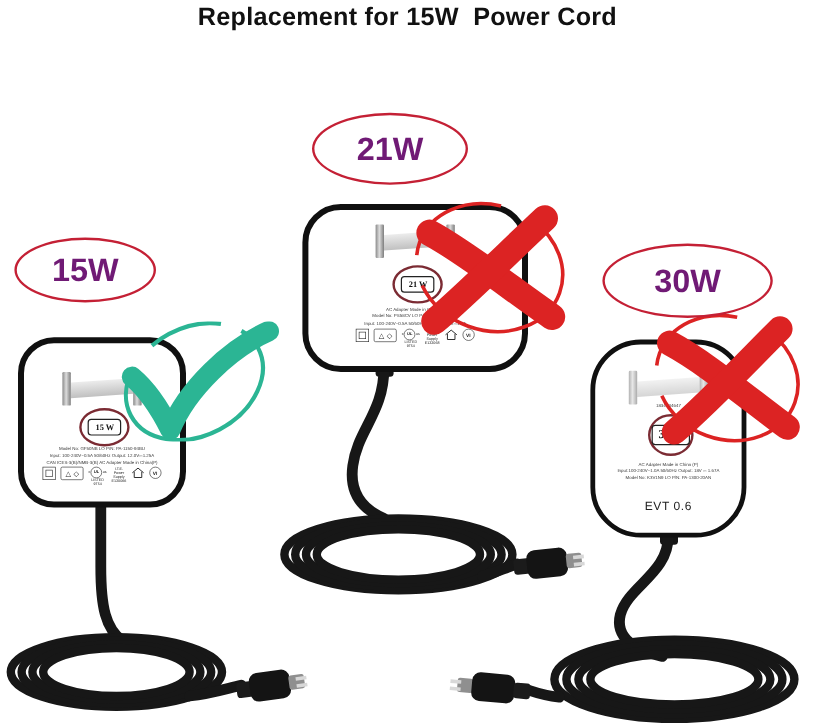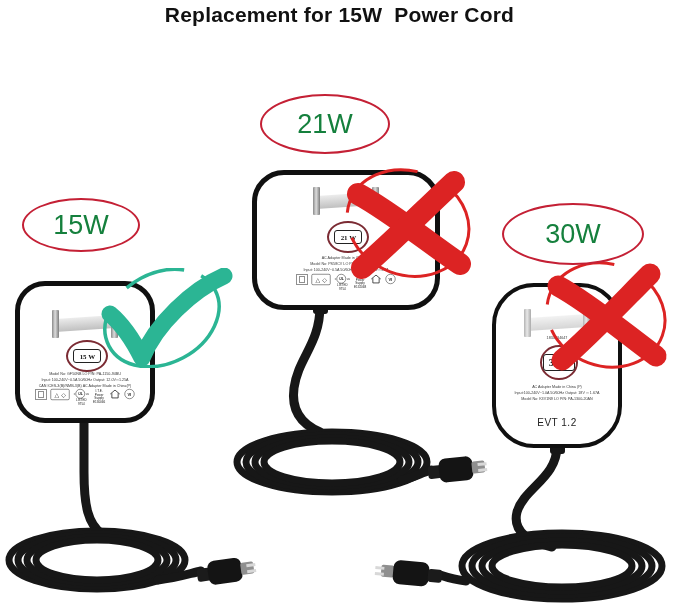--- a/index.html
+++ b/index.html
@@ -3,21 +3,21 @@
 <meta charset="utf-8">
 <style>
   html,body{margin:0;padding:0;background:#fff;}
   #stage{position:relative;width:679px;height:604px;background:#fff;overflow:hidden;
          font-family:"Liberation Sans", sans-serif;}
   .title{position:absolute;top:3px;left:0;width:100%;text-align:center;
          font-size:21px;font-weight:700;color:#111;white-space:pre;letter-spacing:.2px;}
   
   .badge{position:absolute;border:2.5px solid #C42035;border-radius:50%;
          display:flex;align-items:center;justify-content:center;
-         color:#15803d;font-weight:400;font-size:27px;background:#fff;}
+         color:#701a75;font-weight:700;font-size:27px;background:#fff;}
   
   .adapter{position:absolute;background:#fff;border:5px solid #101010;z-index:2;}
   
   .prongs{position:absolute;height:30px;}
   .prong-bar{position:absolute;left:7px;top:7px;width:52px;height:13px;
              background:linear-gradient(180deg,#ececec,#c0c0c0);transform:skewY(-4deg);}
   .blade{position:absolute;top:0;width:7px;height:28px;border-radius:1px;
          background:linear-gradient(90deg,#8a8a8a,#dcdcdc 45%,#7d7d7d);}
   .blade.l{left:0;} .blade.r{left:59px;}
   .prongs.light{opacity:.65;}
@@ -114,21 +114,21 @@
       <g transform="rotate(5 420 574)">
         <rect x="381" y="568" width="13" height="12" rx="2" fill="#8f8f8f"></rect>
         <rect x="375" y="570" width="9" height="3" fill="#d8d8d8"></rect>
         <rect x="375" y="576" width="9" height="3" fill="#d8d8d8"></rect>
         <rect x="393" y="562" width="36" height="24" rx="7" fill="#141414"></rect>
         <rect x="428" y="568" width="14" height="13" rx="3" fill="#1b1b1b"></rect>
       </g>
     </g>
   </svg>
 
-  <div class="badge" style="left:22px;top:198px;width:114px;height:50px;">15W</div>
+  <div class="badge" style="left:12px;top:198px;width:114px;height:50px;">15W</div>
   <div class="badge" style="left:260px;top:94px;width:126px;height:56px;">21W</div>
   <div class="badge" style="left:502px;top:203px;width:138px;height:58px;">30W</div>
 
   <div class="adapter" style="left:15px;top:268px;width:130px;height:132px;border-radius:30px;margin-top:13px;">
     <div class="prongs" style="left:50%;margin-left:-33px;top:24px;width:66px;">
       <div class="prong-bar"></div>
         <div class="blade l"></div>
         <div class="blade r"></div>
     </div>
     <div class="wcircle" style="left:50%;margin-left:-19px;top:54px;width:38px;height:28px;">
@@ -233,21 +233,21 @@
     <div class="wcircle" style="left:50%;margin-left:-17px;top:58px;width:34px;height:31px;border-width:2.5px;">
       <span class="wbox big">
           <span>30W</span>
         </span>
     </div>
     <div class="scale50 microlines" style="top:97px;width:250px;">
       <div>AC Adapter Made in China (P)</div>
       <div>Input:100-240V~1.0A   50/60Hz   Output: 18V ⎓ 1.67A</div>
       <div>Model No: K3V1N9  LO P/N: PA-1300-20AN</div>
     </div>
-    <div class="evt" style="top:130px;">EVT 1.2</div>
+    <div class="evt" style="top:130px;">EVT 0.6</div>
   </div>
 
   <svg class="mark" style="left:96px;top:268px;" width="140" height="100" viewBox="0 0 140 100">
     <ellipse cx="66" cy="50" rx="60" ry="45" fill="none" stroke="#2BB594" stroke-width="3.5" stroke-dasharray="205 26 62 18" transform="rotate(-28 66 50)"></ellipse>
     <path d="M14 46 C26 56 38 74 46 90 C60 56 96 22 128 8" fill="none" stroke="#2BB594" stroke-width="17" stroke-linecap="round" stroke-linejoin="round"></path>
   </svg>
 
   <svg class="mark" style="left:338px;top:166px;" width="145" height="115" viewBox="0 0 145 115">
     <ellipse cx="70" cy="57" rx="62" ry="52" fill="none" stroke="#DC2323" stroke-width="3" stroke-dasharray="142 26 92 30" transform="rotate(20 70 57)"></ellipse>
     <path d="M20 28 C50 44 90 76 122 98" fill="none" stroke="#DC2323" stroke-width="22" stroke-linecap="round"></path>

